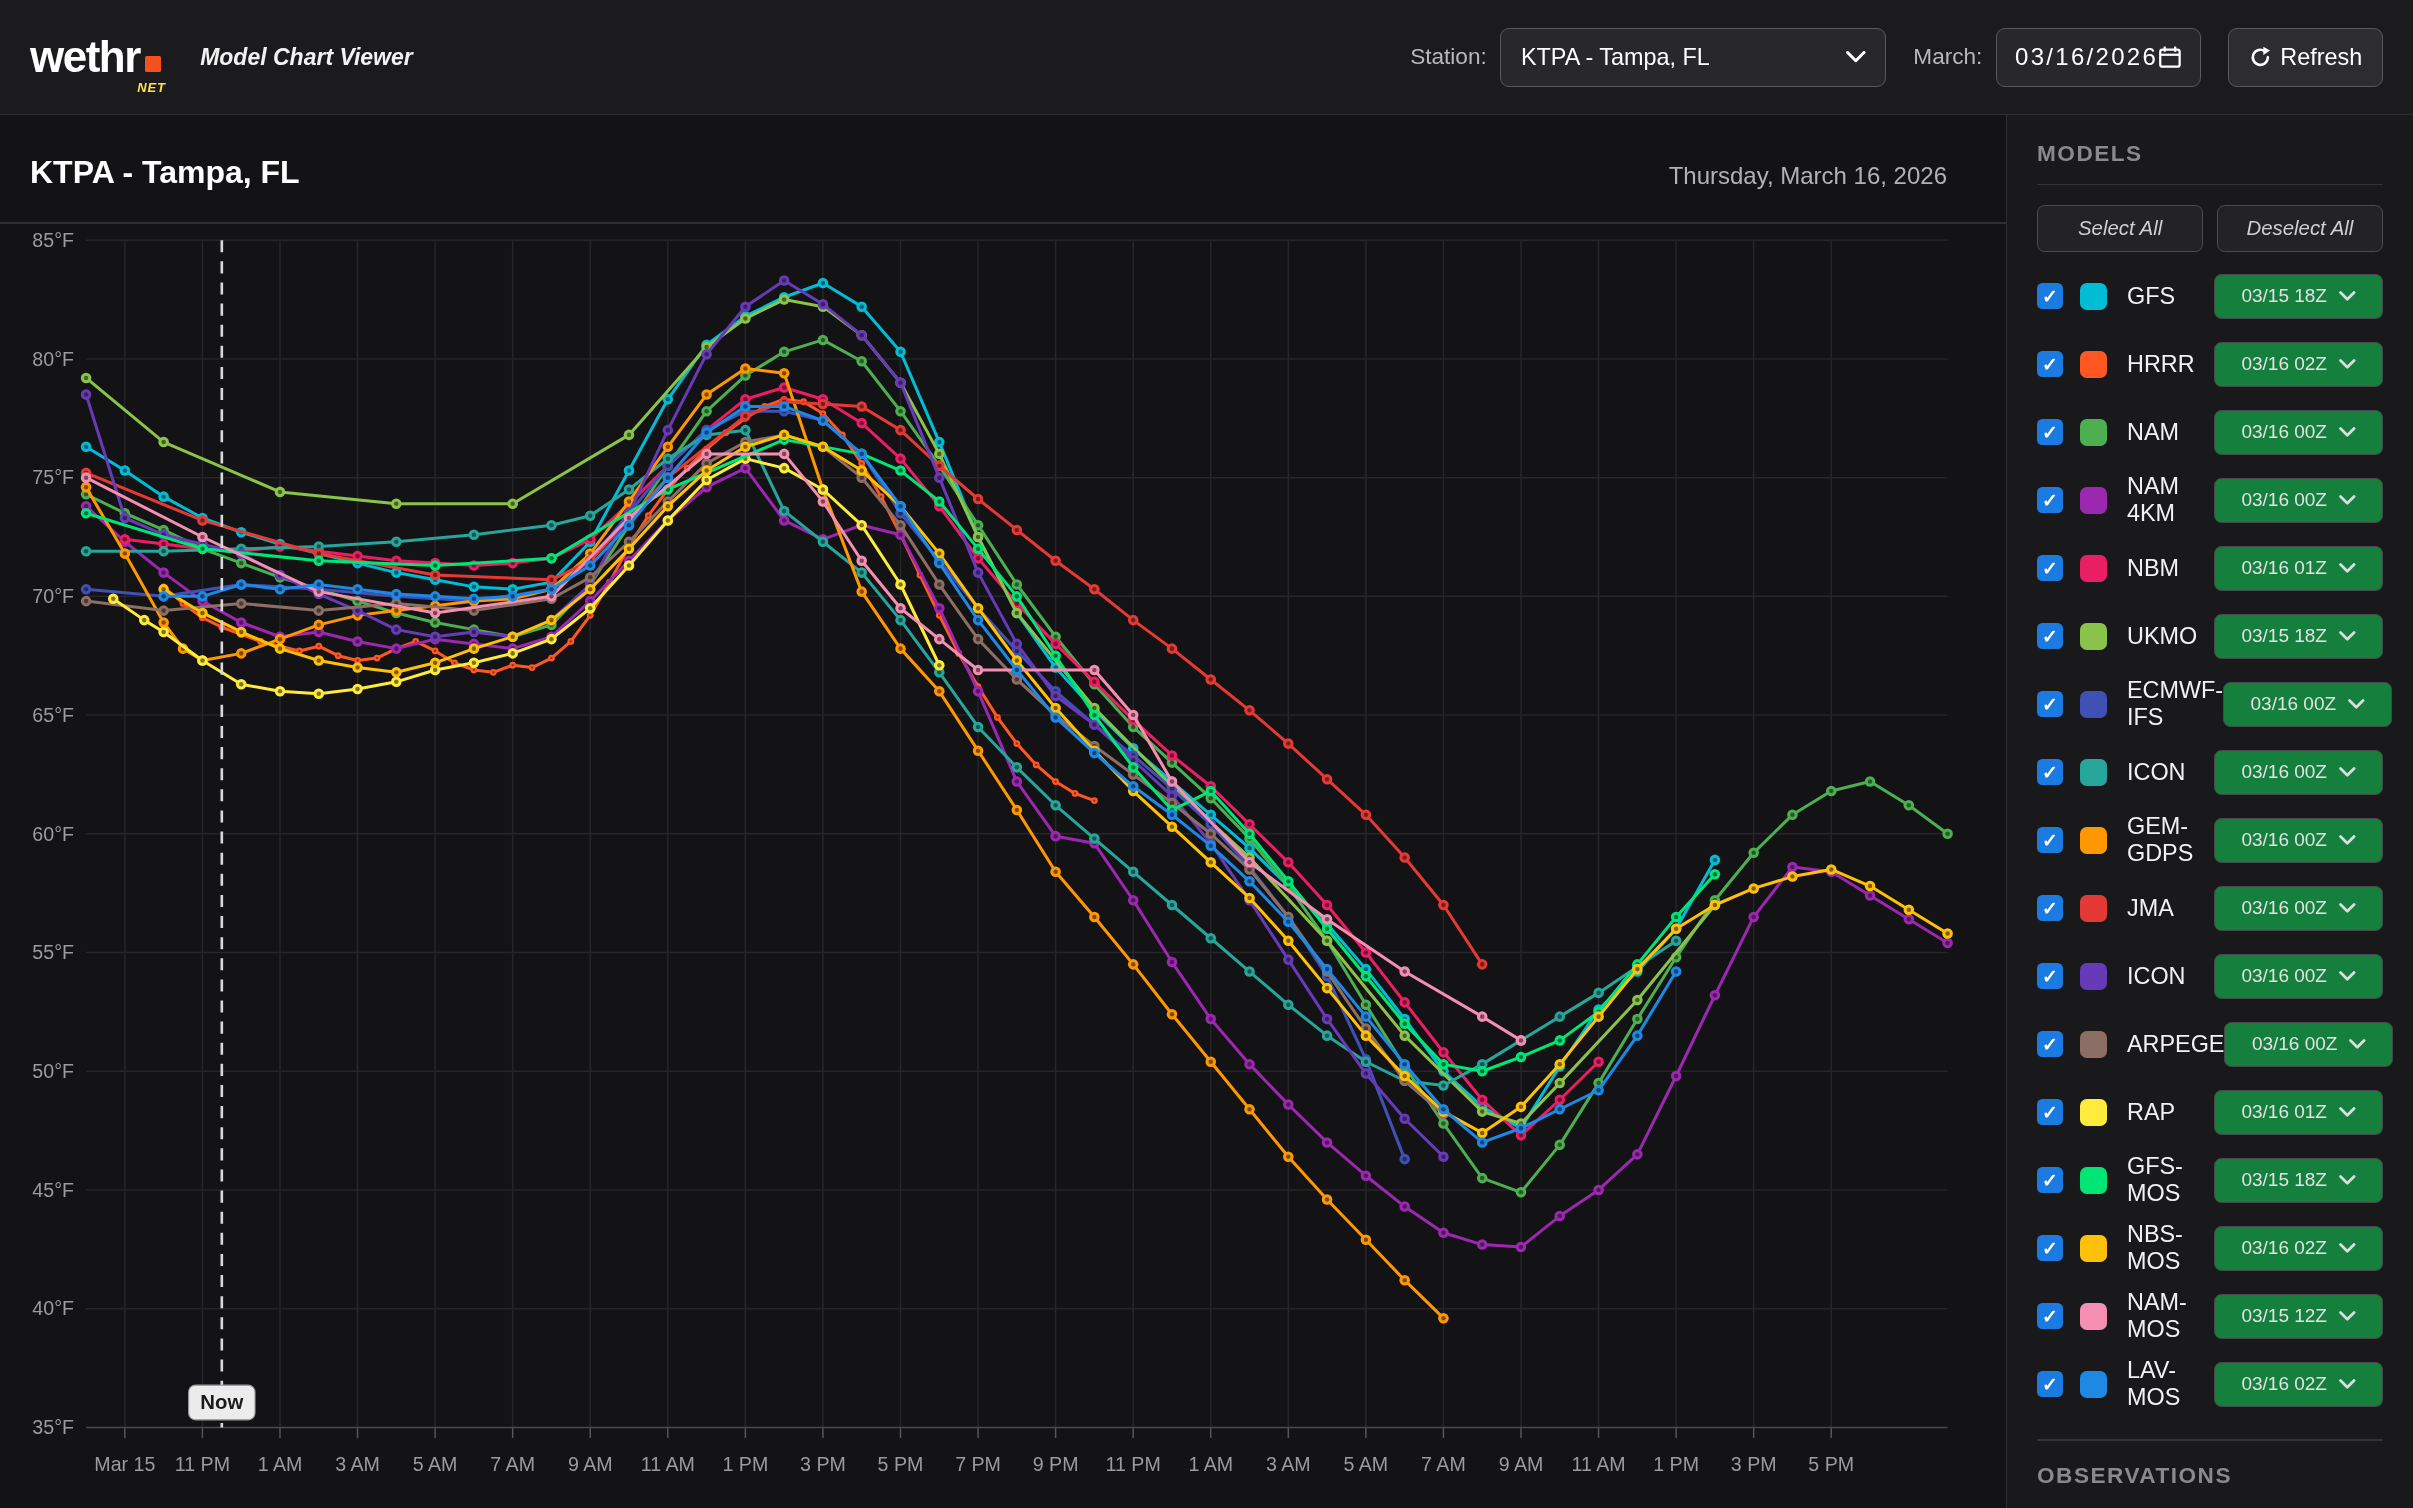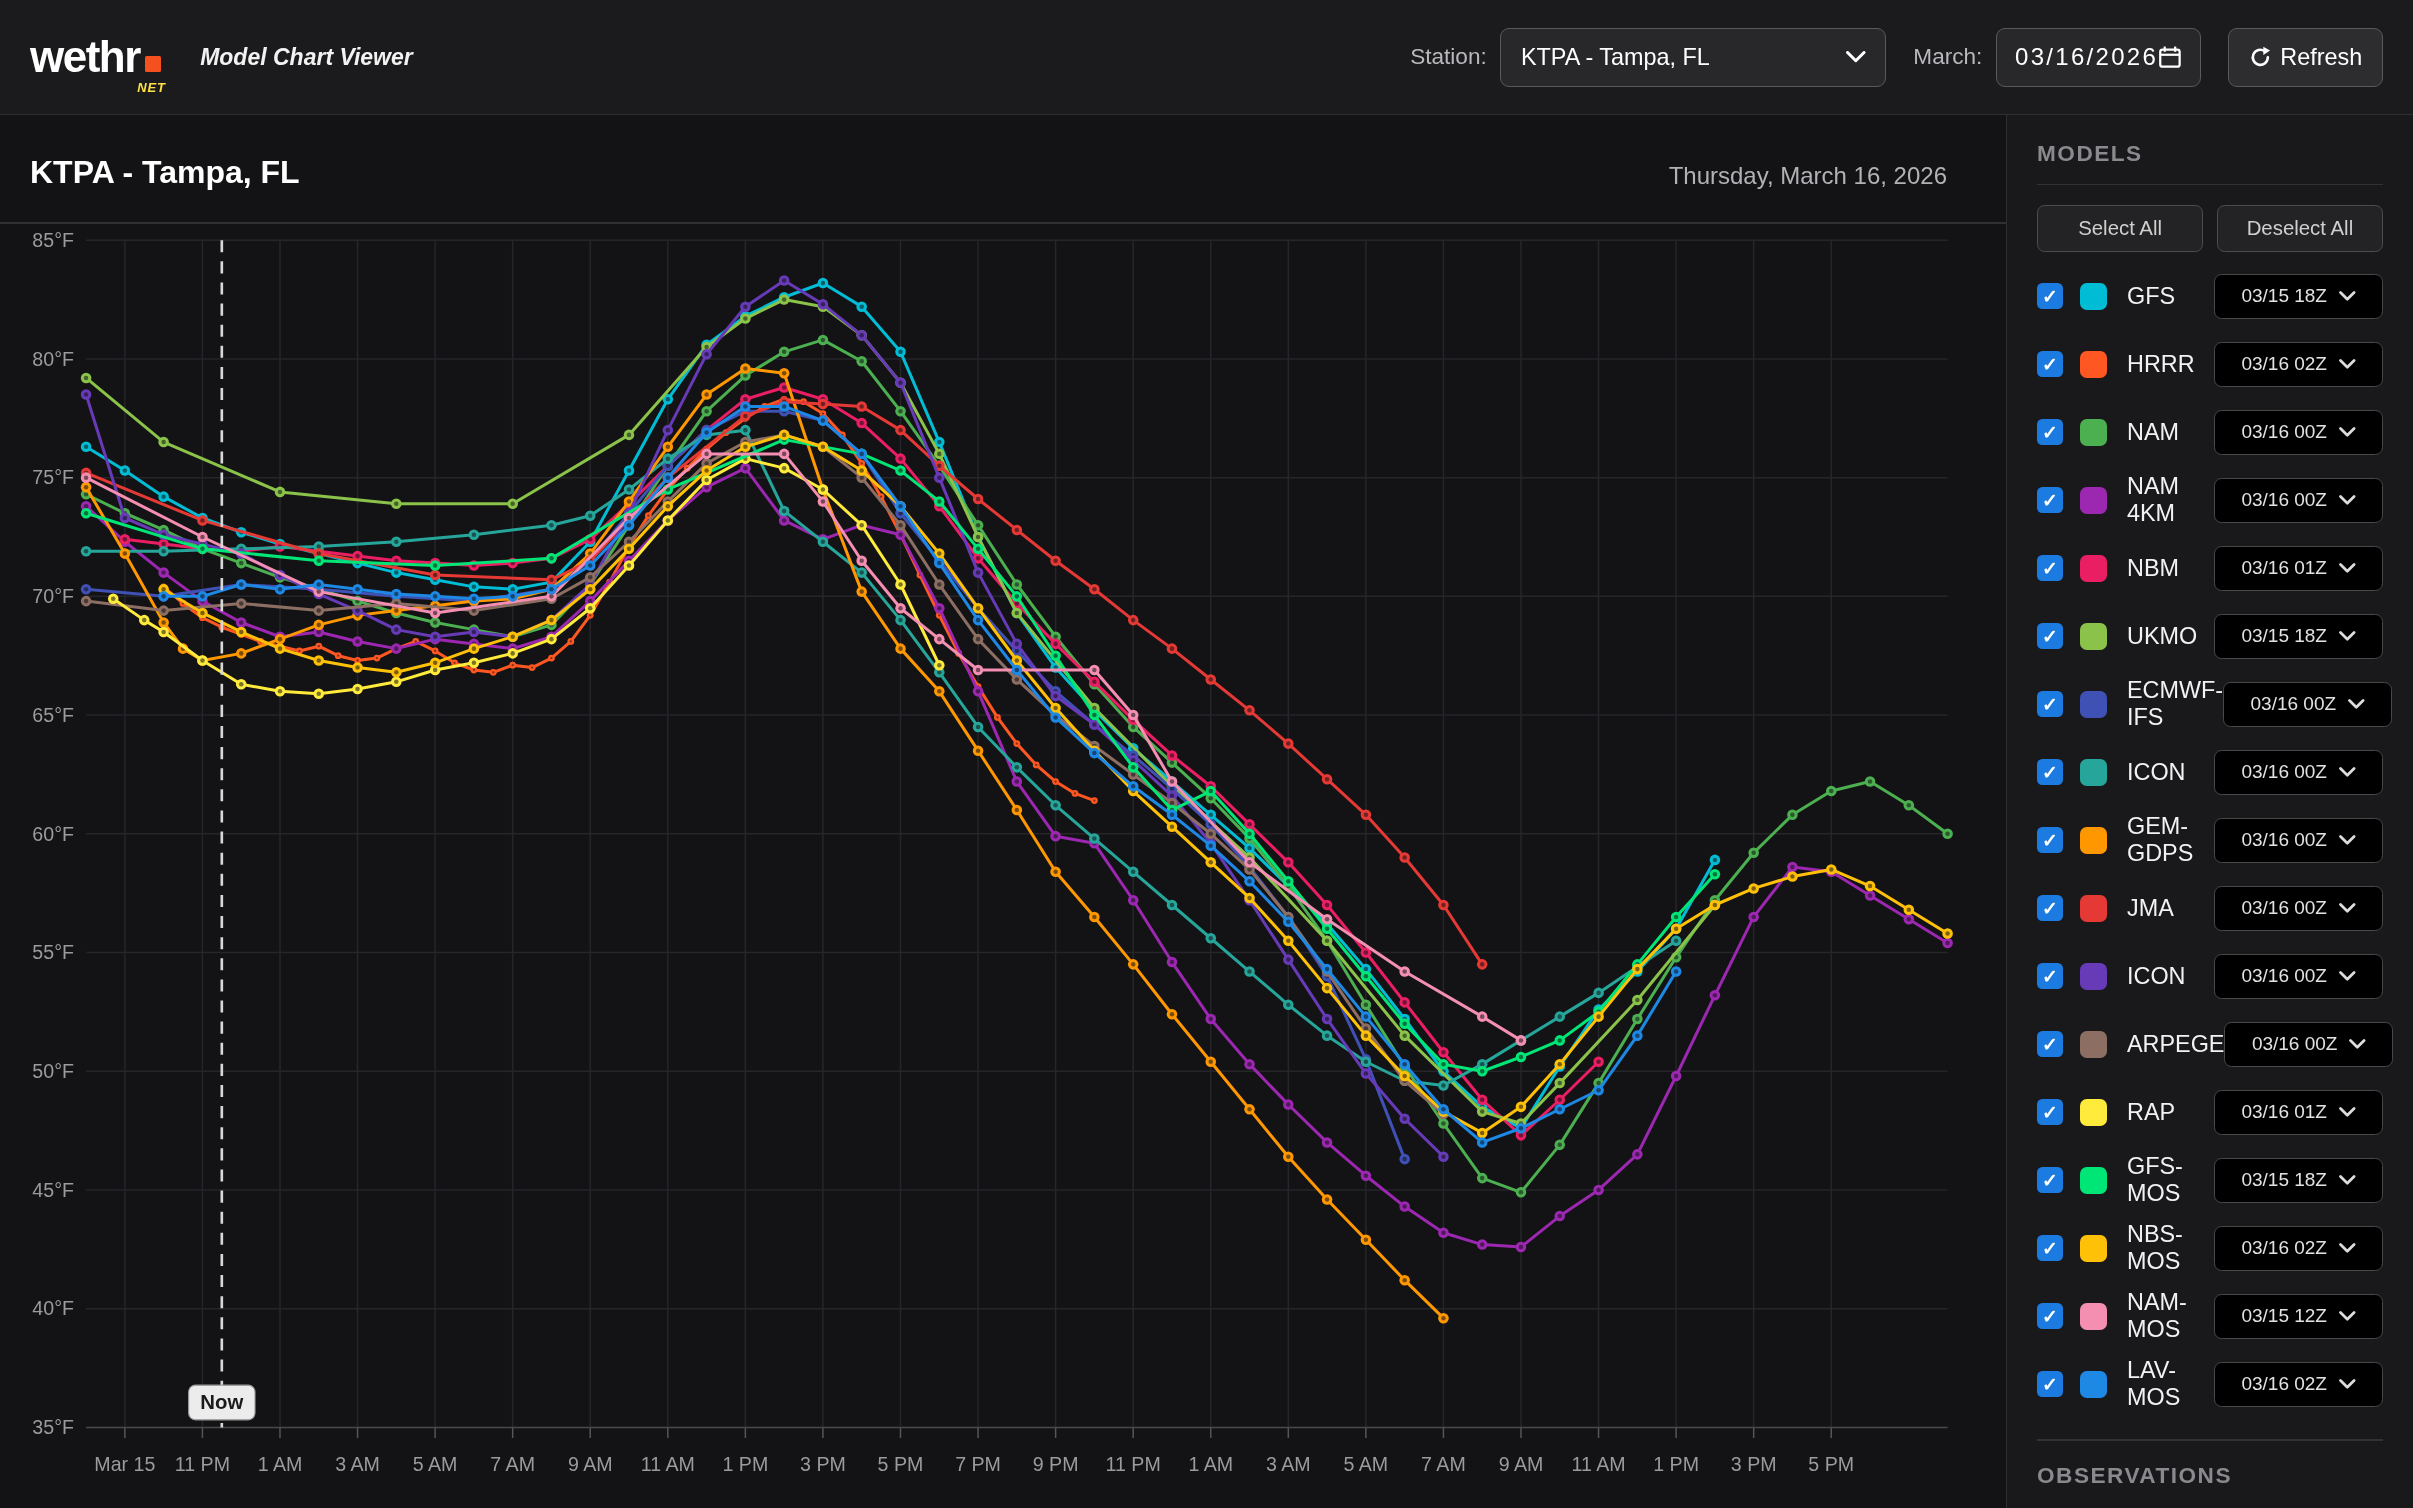--- a/index.html
+++ b/index.html
@@ -27,27 +27,27 @@
   .chart-panel{position:relative;flex:1;background:#131315;}
   .chart-title{position:absolute;left:30px;top:39px;font-size:32px;font-weight:bold;color:#fff;}
   .chart-date{position:absolute;right:59px;top:47px;font-size:24px;color:#b2b2b6;}
   .chart-divider{position:absolute;left:0;right:0;top:107px;height:1.5px;background:#303034;}
   #plot{position:absolute;left:0;top:0;}
 
   
   .sidebar{width:407px;background:#19191c;border-left:1.5px solid #2e2e30;box-sizing:border-box;padding:26px 30px;overflow:hidden;}
   .side-h{font-size:22.6px;font-weight:bold;color:#8a8a8e;letter-spacing:1.5px;}
   .side-div{height:1.5px;background:#323236;margin-top:16.6px;}
-  .btn-row{display:flex;gap:13.6px;margin:19.6px 0 10.6px 0;}
+  .btn-row{display:flex;gap:13.6px;margin:19.6px 0 10.6px 0;font-style:italic;}
   .side-btn{flex:1;height:47px;background:#232325;border:1.5px solid #4c4c4e;border-radius:7.5px;color:#cfcfcf;font-size:20.4px;display:flex;align-items:center;justify-content:center;box-sizing:border-box;cursor:pointer;}
   .model-row{display:flex;align-items:center;height:68px;}
   .chk{width:26px;height:26px;border-radius:5.3px;background:#1b7be0;color:#fff;font-size:19px;font-weight:bold;display:flex;align-items:center;justify-content:center;cursor:pointer;flex:0 0 auto;}
   .swatch{width:27px;height:27px;border-radius:6.8px;margin-left:16.6px;flex:0 0 auto;}
   .model-name{margin-left:20.4px;font-size:23.4px;color:#f2f2f2;flex:1;}
-  .run-select{width:169px;height:45px;background:#000000;border:1.5px solid #48484a;border-radius:7.5px;display:flex;align-items:center;justify-content:center;box-sizing:border-box;cursor:pointer;flex:0 0 auto;}
+  .run-select{width:169px;height:45px;background:#15803d;border:1.5px solid #48484a;border-radius:7.5px;display:flex;align-items:center;justify-content:center;box-sizing:border-box;cursor:pointer;flex:0 0 auto;}
   .run-select .rv{font-size:19px;color:#e2e2e2;}
   .run-select svg{margin-left:12px;}
   .obs-h{font-size:22.6px;font-weight:bold;color:#8a8a8e;letter-spacing:1.5px;margin-top:22.6px;}
 </style>
 </head>
 <body>
 
 <div class="header">
   <div class="logo">
     <span class="word">wethr</span>

